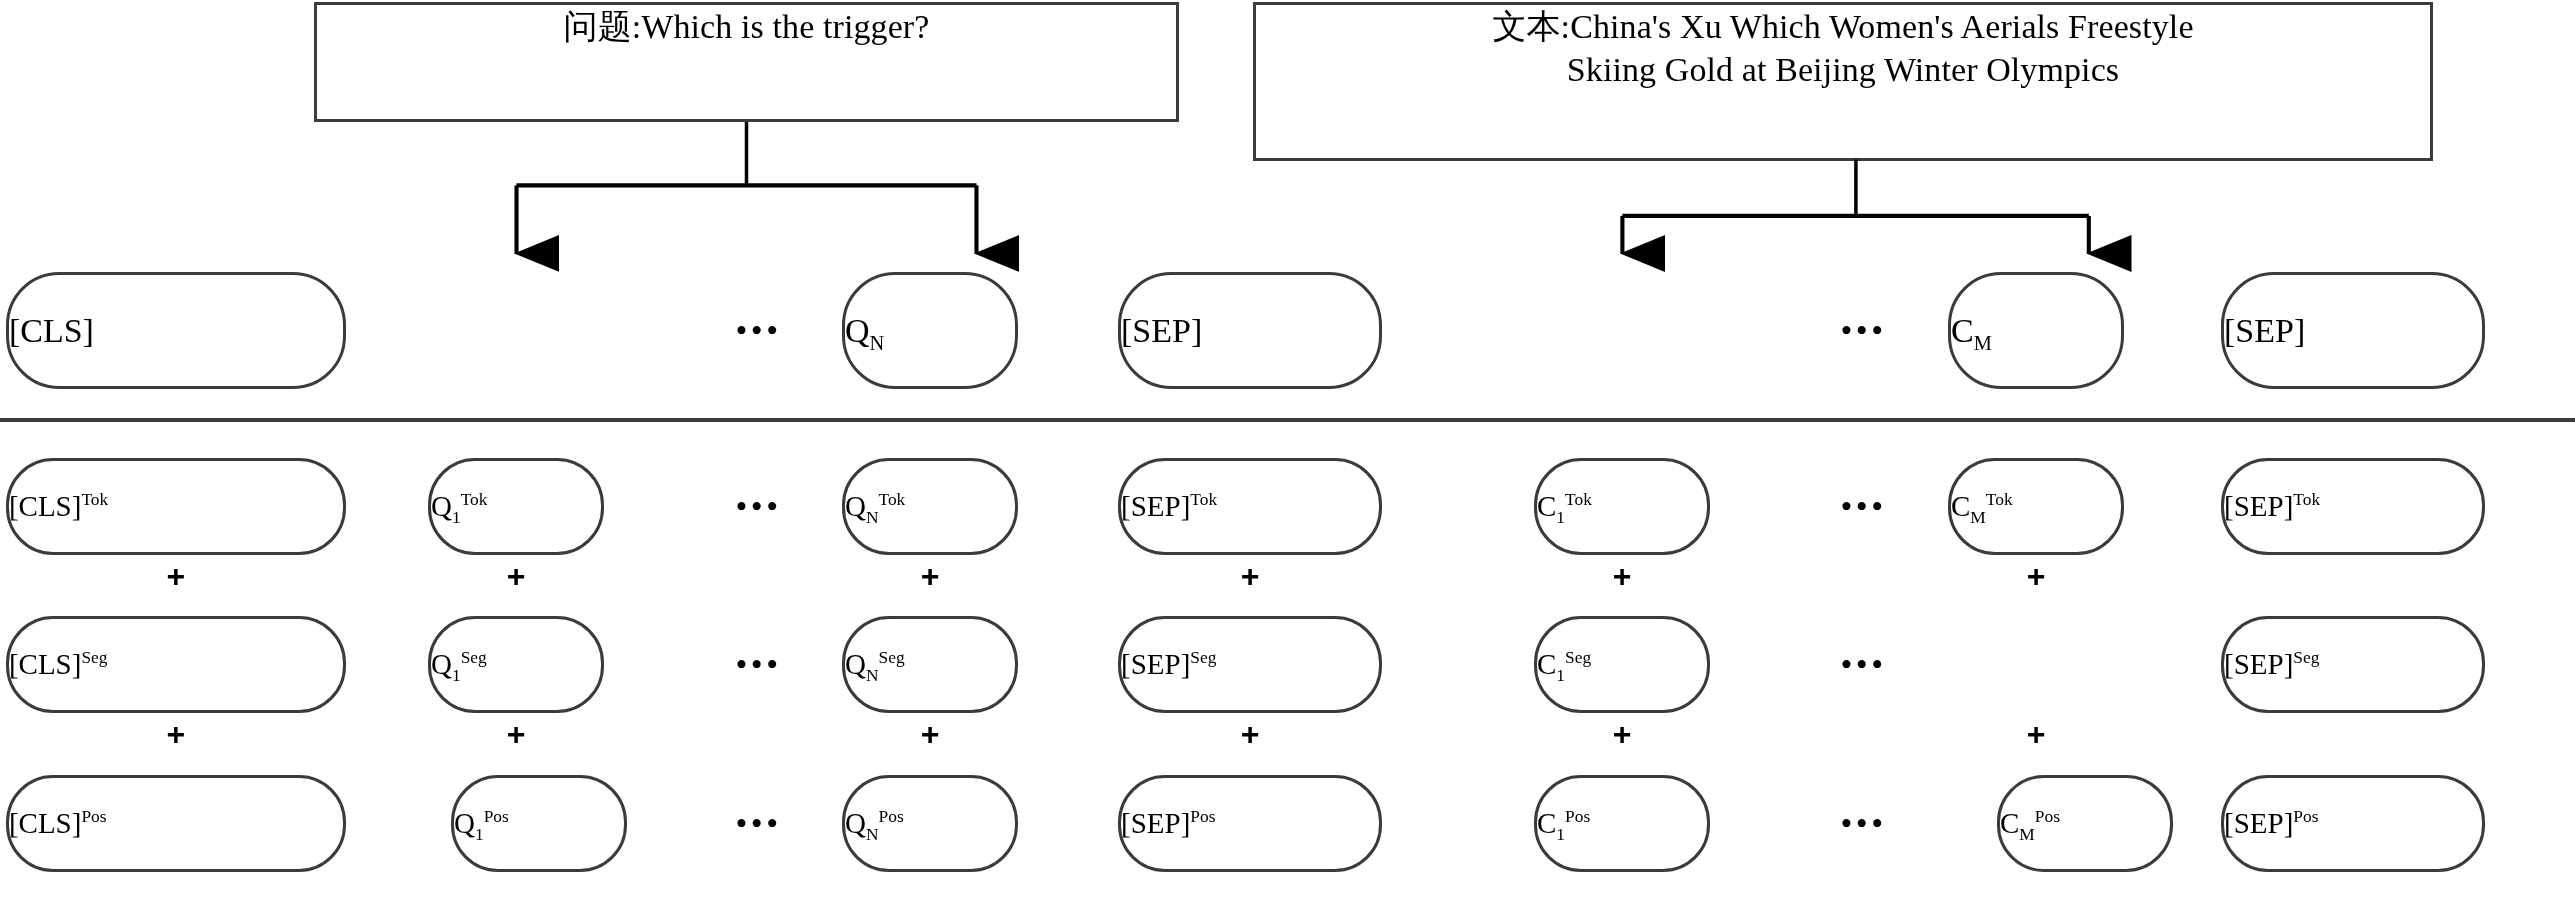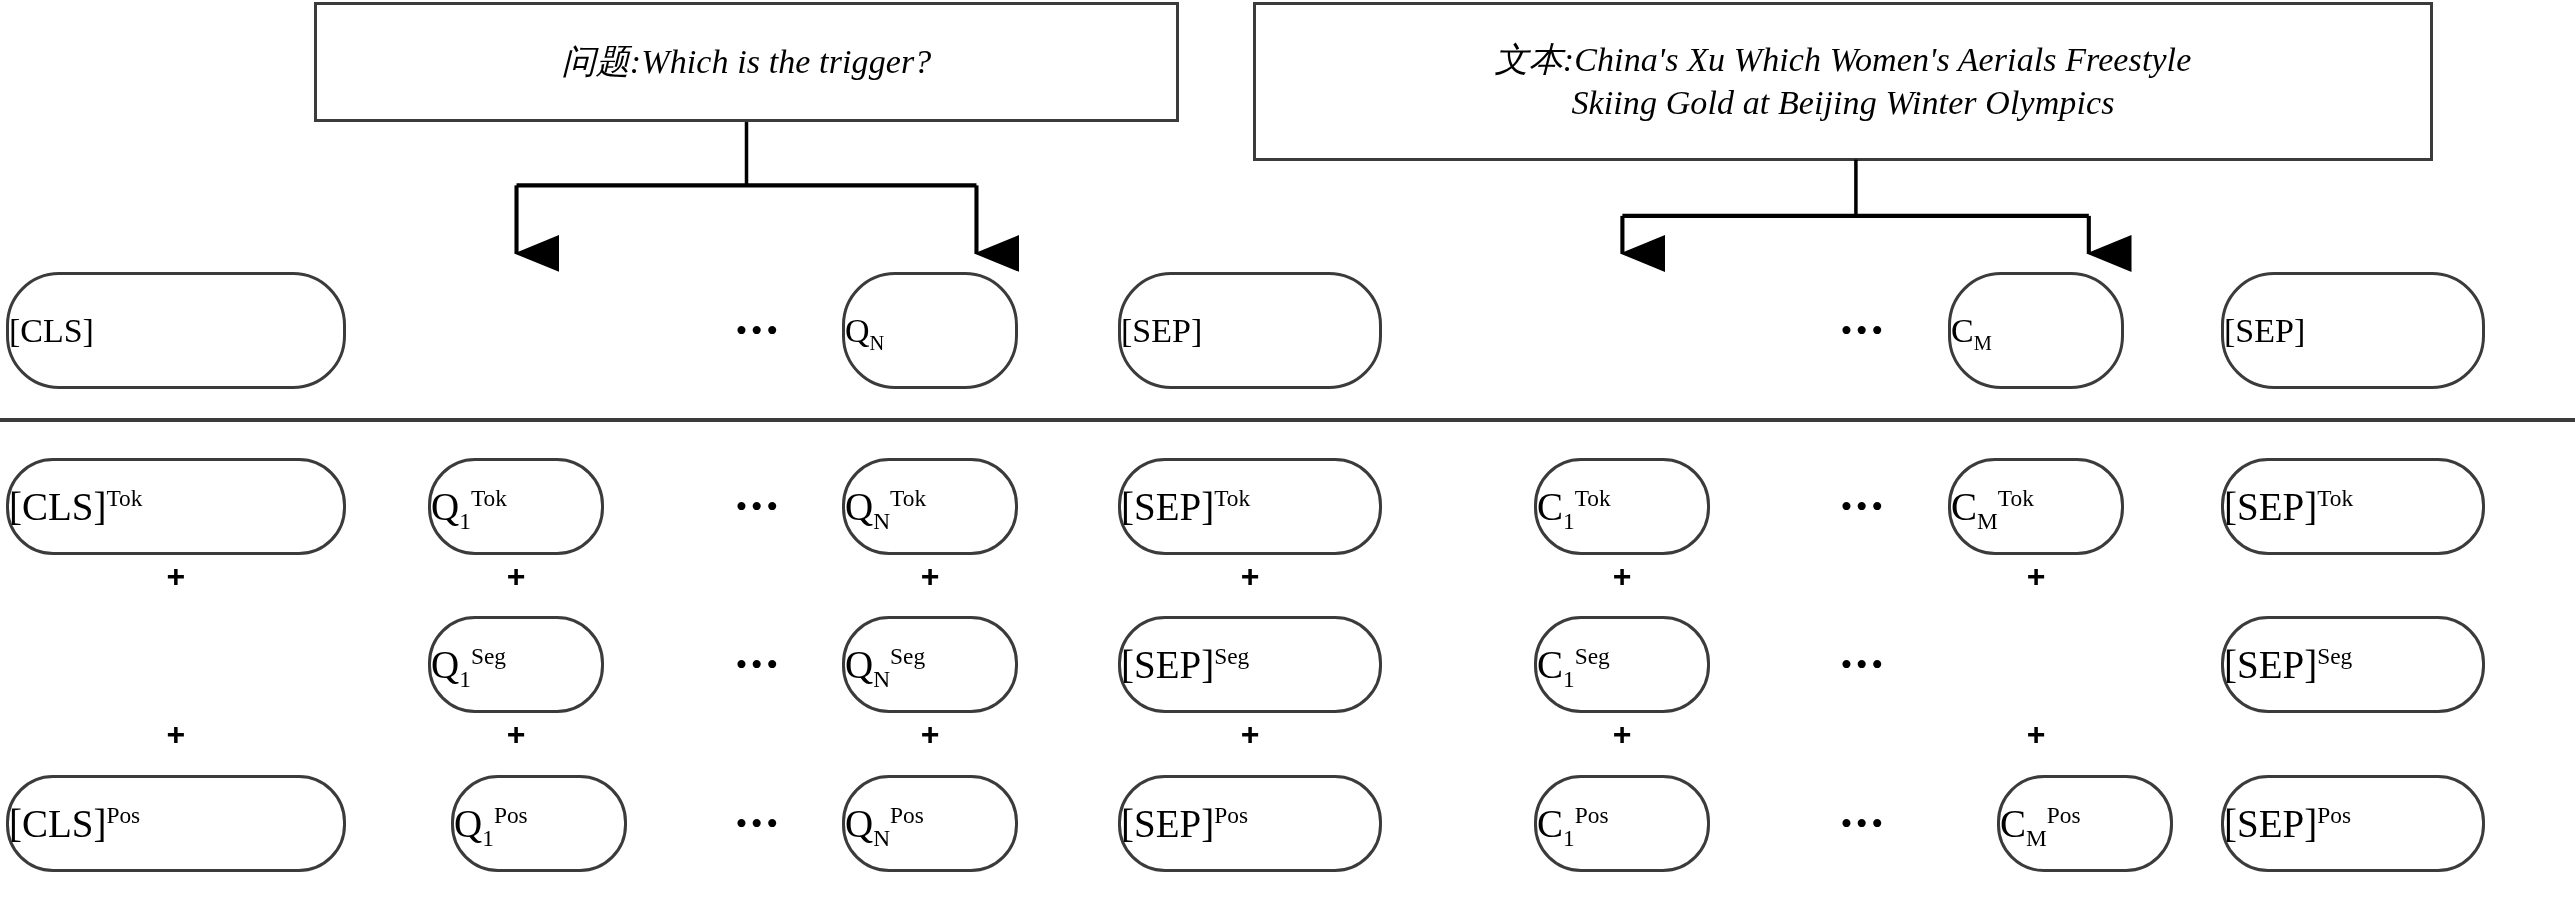--- a/index.html
+++ b/index.html
@@ -17,24 +17,23 @@
     overflow: hidden;
   }
 
   
   .src-box {
     position: absolute;
     box-sizing: border-box;
     border: 3.5px solid #3b3b3b;
     background: #ffffff;
     display: flex;
-    align-items: center;
+    align-items: flex-start;
     justify-content: center;
     text-align: center;
-    font-style: italic;
   }
   .src-text {
     font-size: 34px;
     line-height: 1.28;
     letter-spacing: 0.1px;
     padding: 0 15.3px;
     white-space: pre-line;
   }
   #question-box { left: 314px;  top: 1.8px;  width: 865px; height: 120px; }
   #text-box     { left: 1253px; top: 1.8px;  width: 1180px; height: 159px; }
@@ -86,21 +85,21 @@
     font-size: 0.6em;
     vertical-align: super;
     line-height: 0;
   }
   .capsule .lbl sub {
     font-size: 0.6em;
     vertical-align: sub;
     line-height: 0;
   }
   .row-small .capsule { border-radius: 47px; }
-  .row-small .capsule .lbl { font-size: 39px; }
+  .row-small .capsule .lbl { font-size: 29px; }
 
   .ellipsis {
     position: absolute;
     top: 0;
     height: 100%;
     display: flex;
     align-items: center;
     justify-content: center;
     font-size: 34px;
     letter-spacing: 3.5px;
@@ -216,20 +215,23 @@
   <div id="plus-row-1" class="plus-row">
     <div class="plus" style="left:5.9px;width:340px">+</div>
     <div class="plus" style="left:428px;width:176px">+</div>
     <div class="plus" style="left:842px;width:176px">+</div>
     <div class="plus" style="left:1118px;width:264px">+</div>
     <div class="plus" style="left:1534px;width:176px">+</div>
     <div class="plus" style="left:1948px;width:176px">+</div>
   </div>
 
   <div id="row-seg" class="row row-small">
+    <div class="capsule" style="left:5.9px;width:340px">
+      <span class="lbl">[CLS]<sup>Seg</sup></span>
+    </div>
     <div class="capsule" style="left:428px;width:176px">
       <span class="lbl">Q<sub>1</sub><sup>Seg</sup></span>
     </div>
     <div class="ellipsis" style="left:691px;width:135px">•••</div>
     <div class="capsule" style="left:842px;width:176px">
       <span class="lbl">Q<sub>N</sub><sup>Seg</sup></span>
     </div>
     <div class="capsule" style="left:1118px;width:264px">
       <span class="lbl">[SEP]<sup>Seg</sup></span>
     </div>

